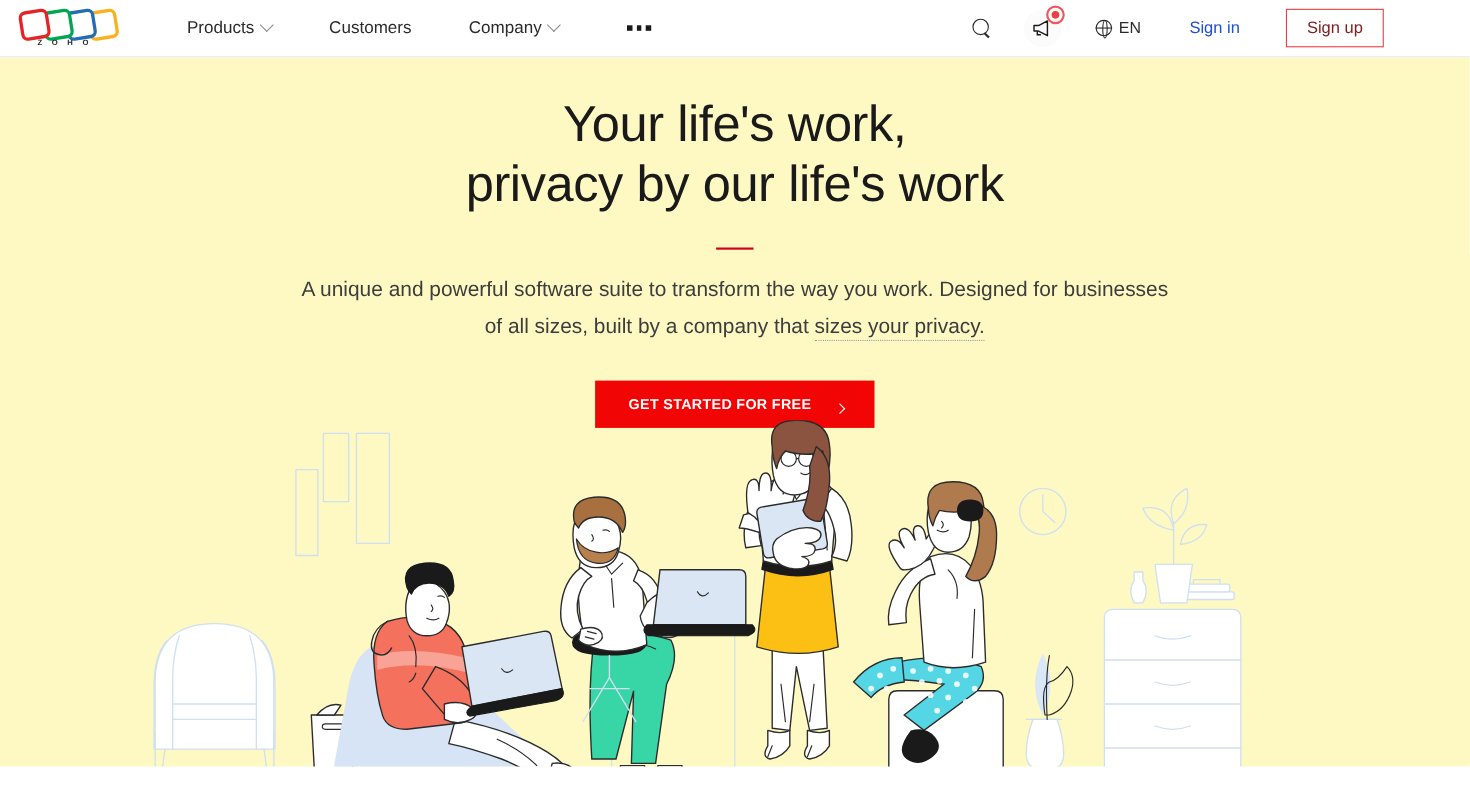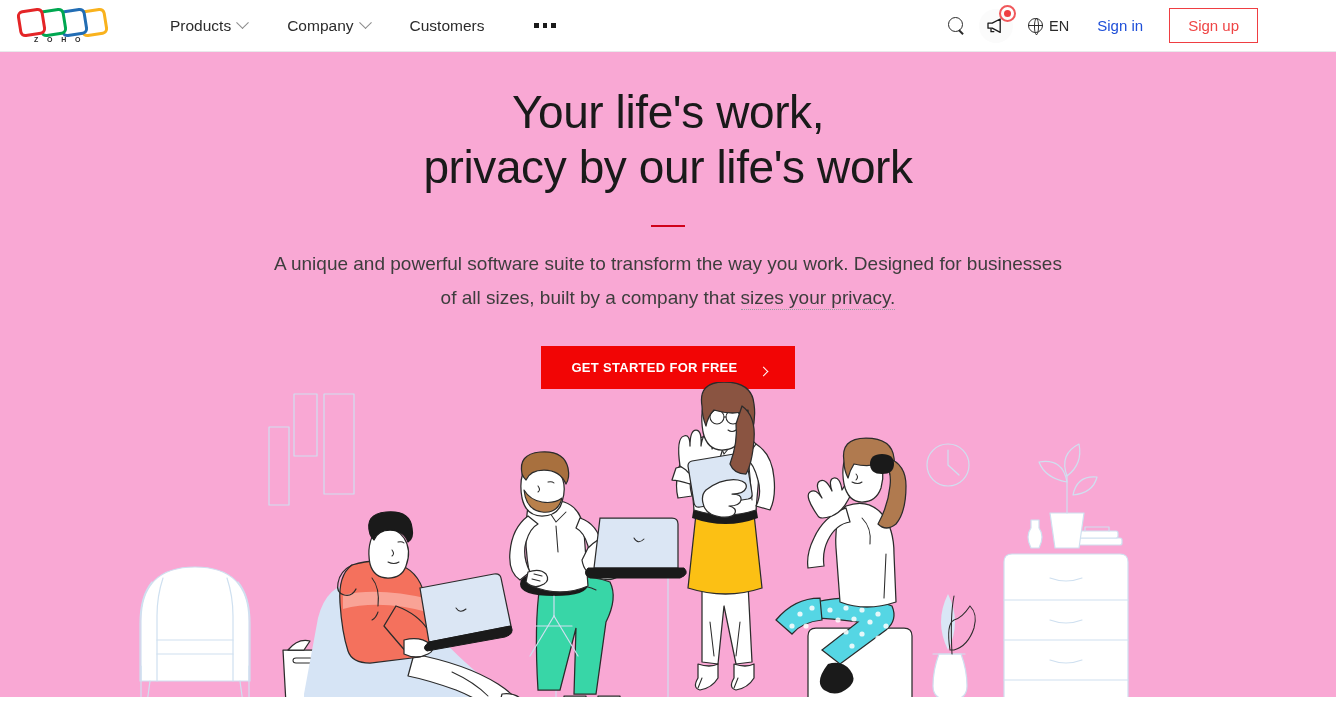--- a/index.html
+++ b/index.html
@@ -54,21 +54,21 @@
     letter-spacing: 3.4px;
     font-weight: bold;
     color: #2b2b2b;
     z-index: 6;
   }
 
   .nav {
     display: flex;
     align-items: center;
     margin-left: 30px;
-    gap: 0px;
+    gap: 12px;
   }
   .nav-item {
     display: flex;
     align-items: center;
     gap: 7px;
     font-size: 15.5px;
     color: #2b2b2b;
     padding: 8px 20px;
     cursor: pointer;
     white-space: nowrap;
@@ -91,21 +91,21 @@
   .dots-btn i {
     width: 4.5px; height: 4.5px;
     background: #1a1a1a;
     display: block;
   }
 
   .header-right {
     margin-left: auto;
     display: flex;
     align-items: center;
-    gap: 0;
+    gap: 16px;
     padding-right: 78px;
   }
 
   .ic-btn {
     width: 40px; height: 40px;
     display: flex; align-items: center; justify-content: center;
     cursor: pointer;
     position: relative;
   }
 
@@ -167,37 +167,37 @@
   }
 
   .signin {
     font-size: 15px; color: #1d4ed8;
     padding: 8px 18px;
     cursor: pointer;
     white-space: nowrap;
   }
   .signup {
     font-size: 15px;
-    color: #ef4444;
+    color: #7f1d1d;
     border: 1.4px solid #ef3e42;
     padding: 8px 18px;
     background: #fff;
     cursor: pointer;
     margin-left: 8px;
     white-space: nowrap;
     font-family: "Liberation Sans", sans-serif;
   }
 
   
   .hero {
     position: absolute;
     top: 52px; left: 0;
     width: 1336px;
     height: 645px;
-    background: #f9a8d4;
+    background: #fef9c3;
     overflow: hidden;
   }
 
   .headline {
     margin-top: 33px;
     text-align: center;
     font-size: 46px;
     line-height: 55px;
     color: #1a1a1a;
     font-weight: 400;
@@ -277,25 +277,25 @@
     <span class="logo-sq s4"></span>
     <span class="logo-word">Z O H O</span>
   </a>
 
   <nav class="nav">
     <div class="nav-item">
       <span>Products</span>
       <span class="chev"></span>
     </div>
     <div class="nav-item">
+      <span>Customers</span>
+    </div>
+    <div class="nav-item">
       <span>Company</span>
       <span class="chev"></span>
-    </div>
-    <div class="nav-item">
-      <span>Customers</span>
     </div>
     <div class="dots-btn">
       <i></i>
       <i></i>
       <i></i>
     </div>
   </nav>
 
   <div class="header-right">
 

